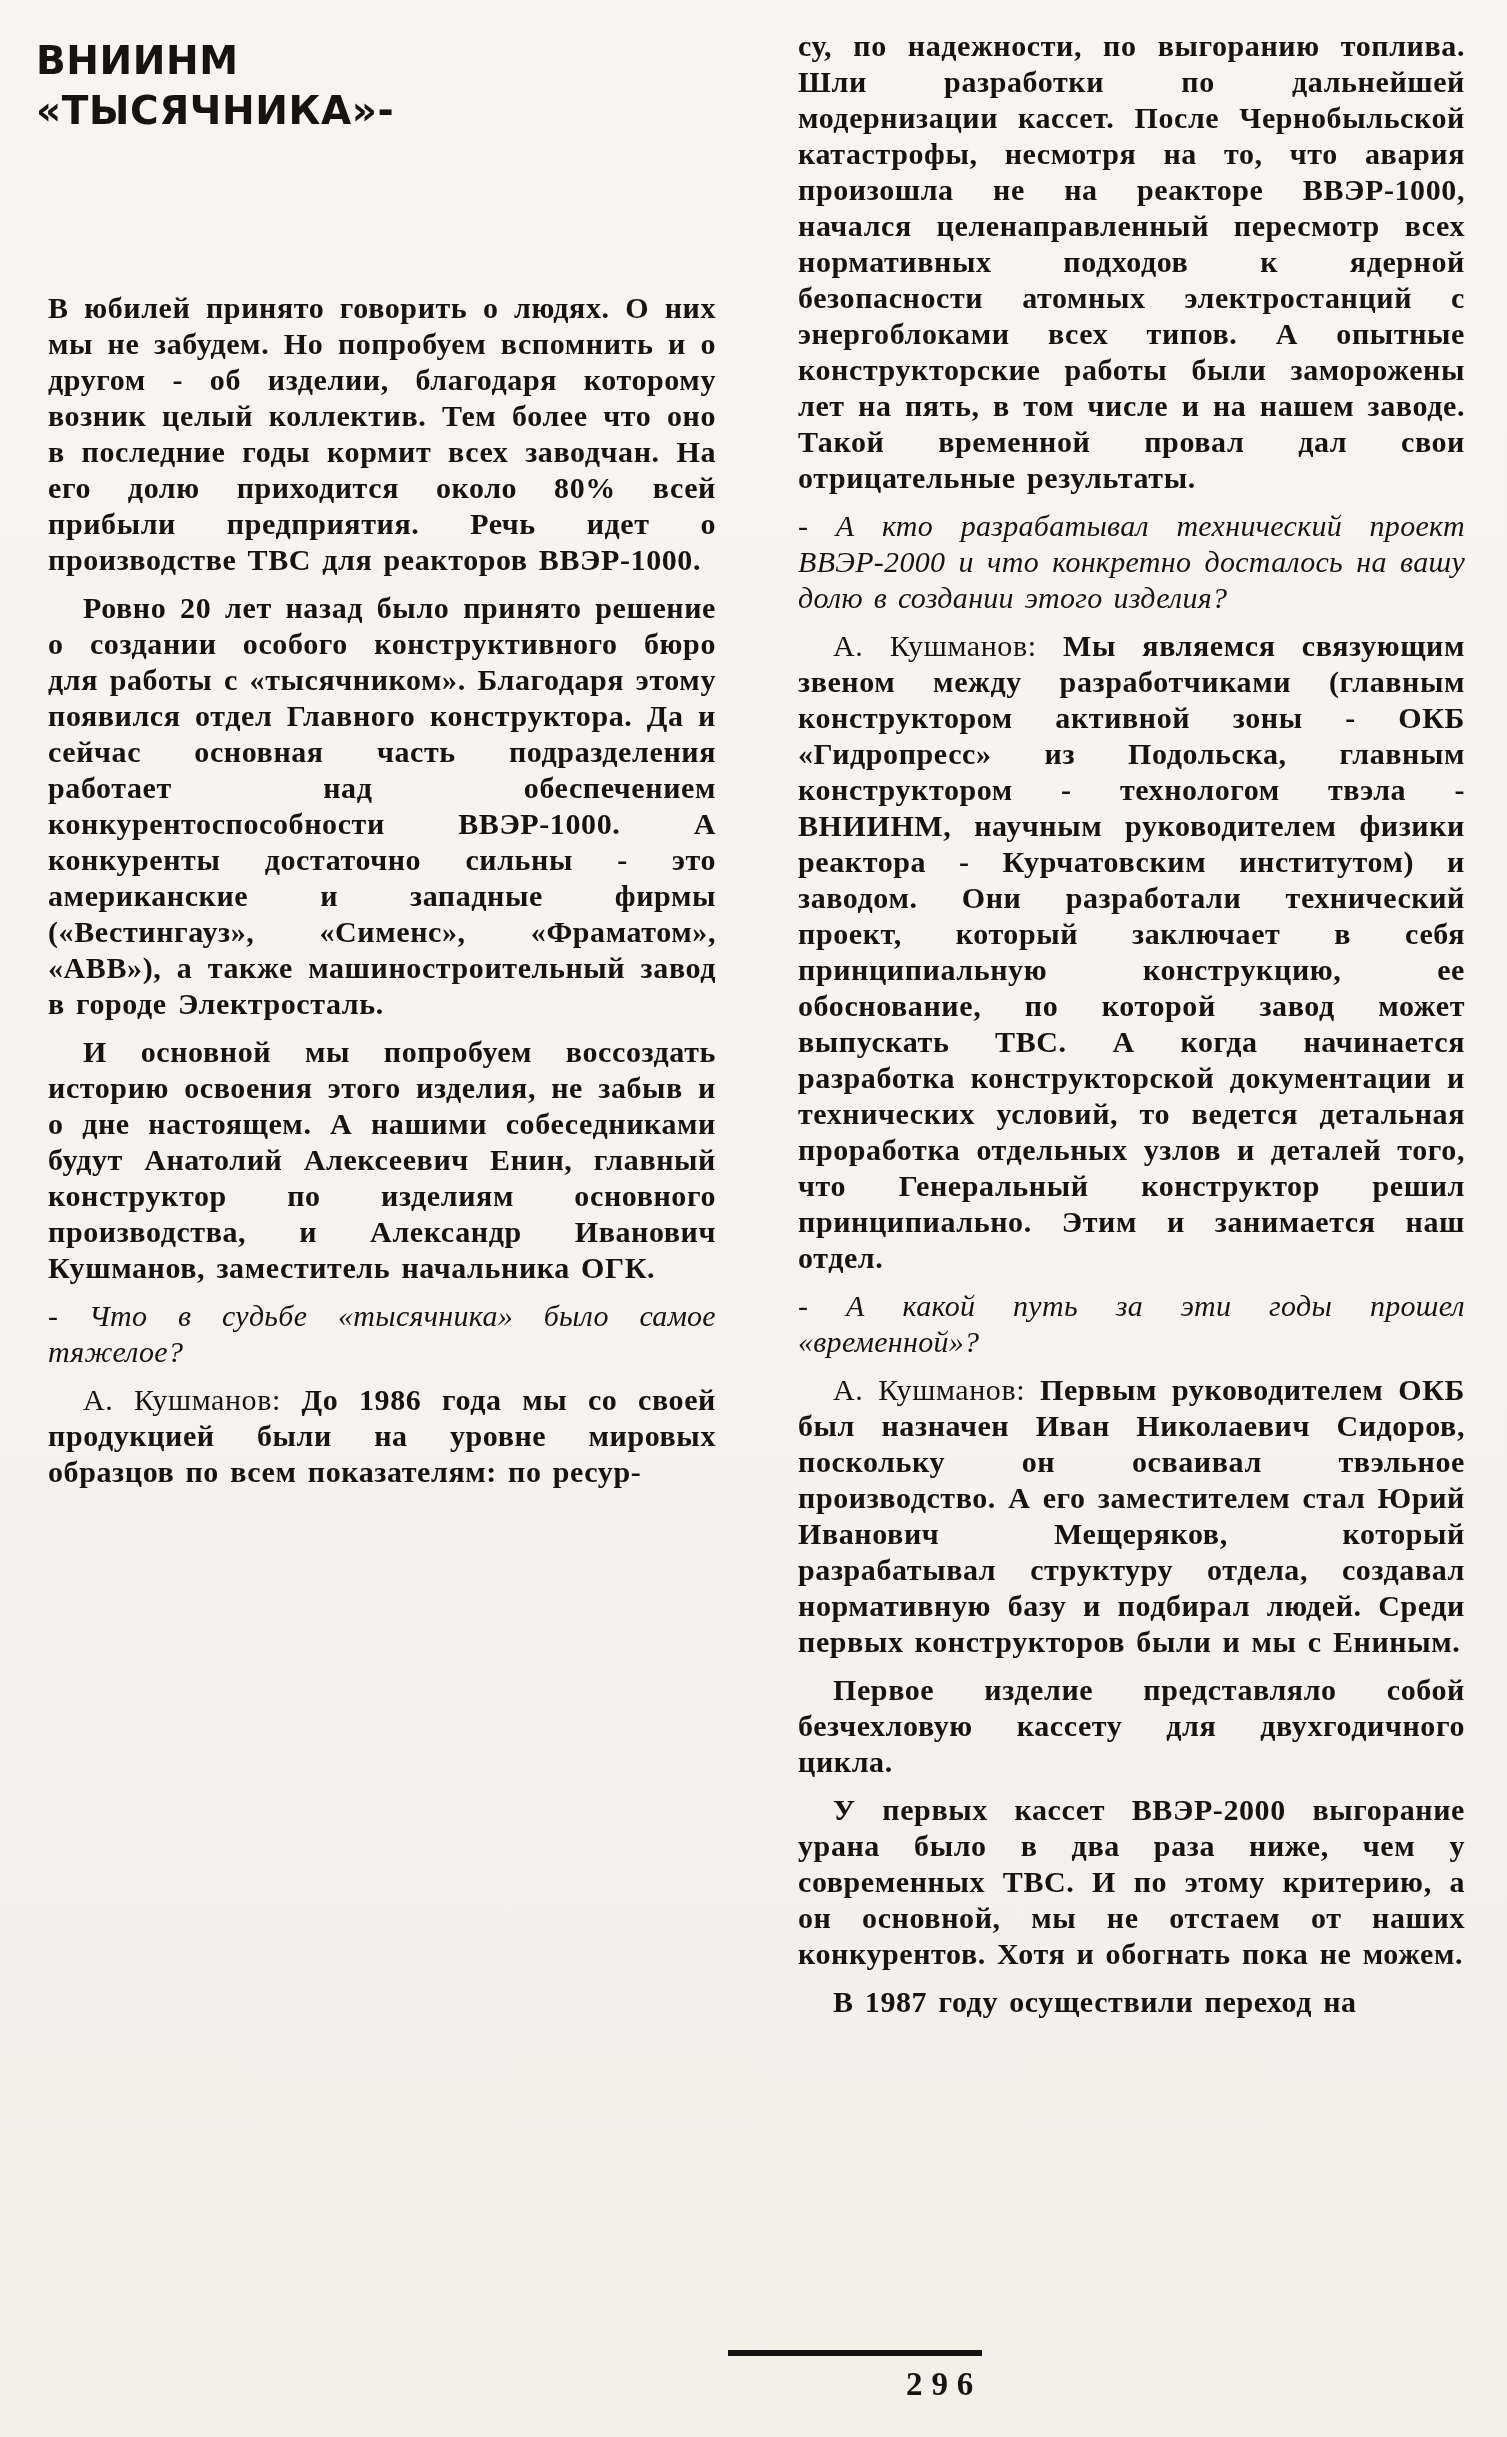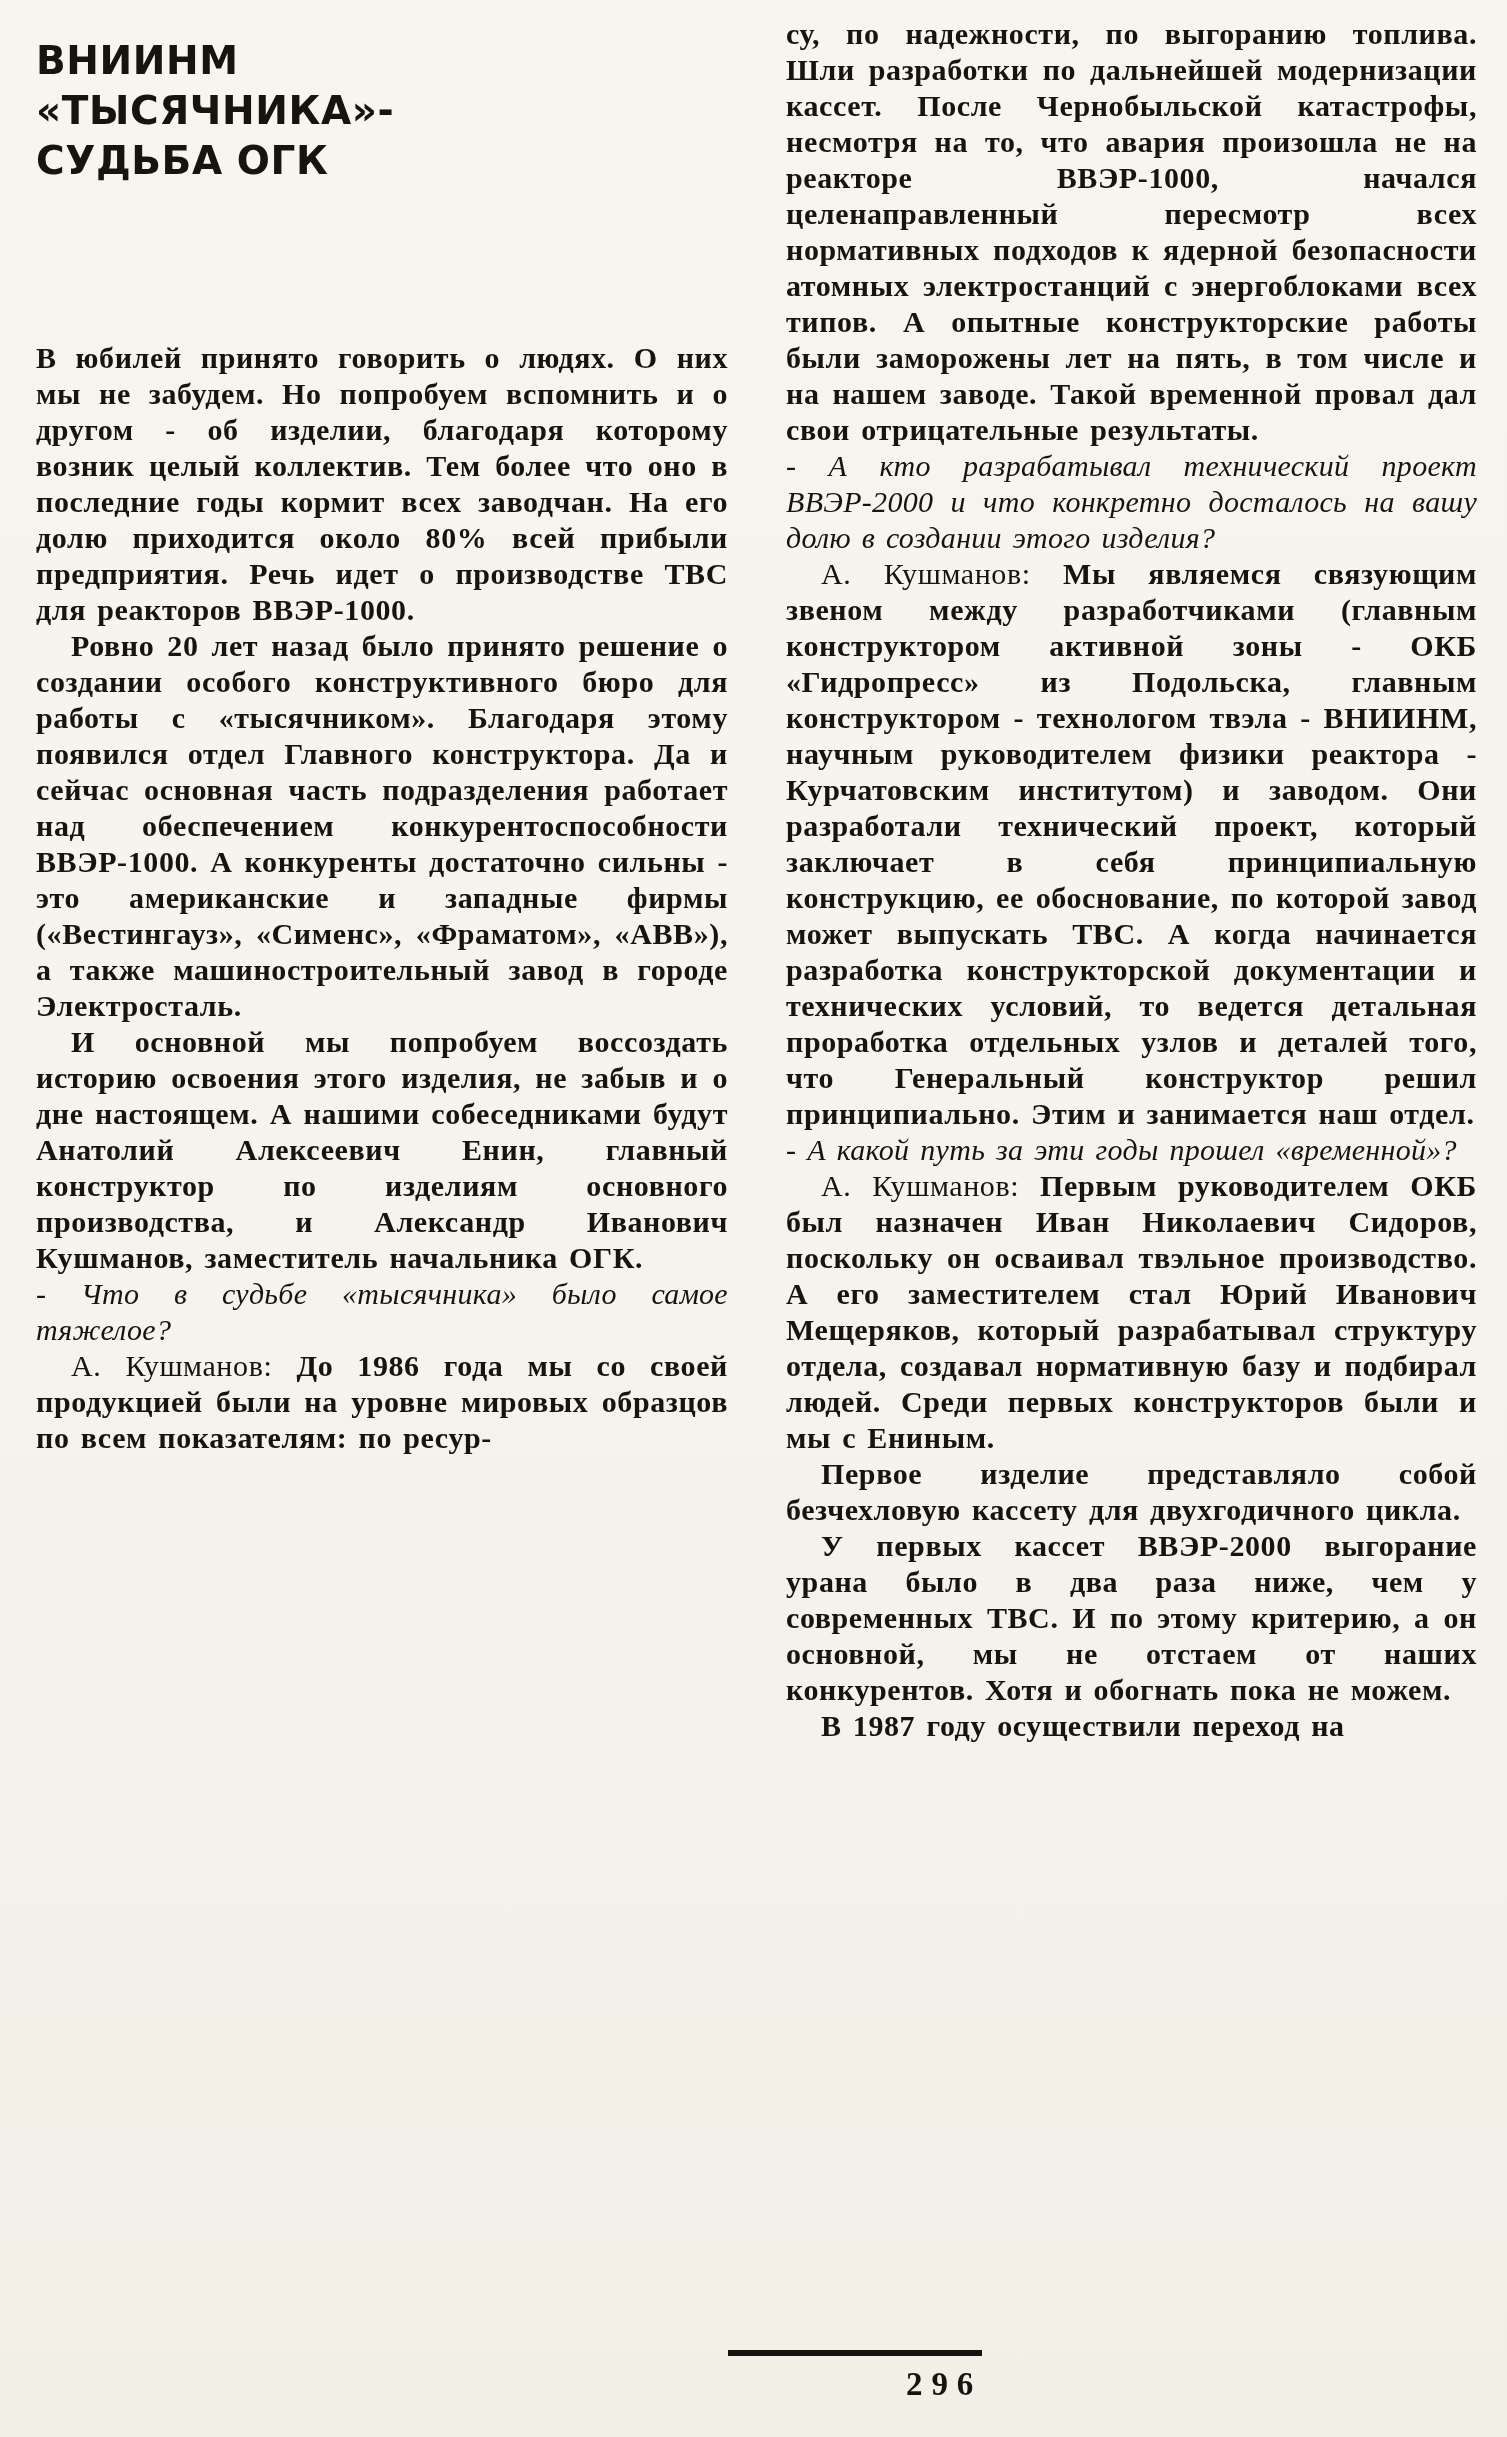--- a/index.html
+++ b/index.html
@@ -36,21 +36,21 @@
     font-size: 39px;
     line-height: 50px;
     letter-spacing: 0.6px;
     text-align: left;
     word-spacing: normal;
   }
   .title-line { white-space: nowrap; }
 
   .left-body { margin-top: 154px; }
 
-  .para { margin: 0; }
+  .para { margin: 12px; }
   .para.indent { text-indent: 35px; }
 
   .question {
     font-style: italic;
     font-weight: 400;
     letter-spacing: 0.3px;
   }
 
   .speaker { font-weight: 400; }
 
@@ -77,21 +77,20 @@
 </style>
 </head>
 <body>
 
 <div class="sheet">
 
   <div class="col col-left">
     <h1 class="article-title">
         <div class="title-line">ВНИИНМ</div>
         <div class="title-line">«ТЫСЯЧНИКА»-</div>
-        <div class="title-line">СУДЬБА ОГК</div>
       </h1>
     <div class="left-body">
         <p class="para">В юбилей принято говорить о людях. О них мы не забудем. Но попробуем вспомнить и о другом - об изделии, благодаря которому возник целый коллектив. Тем более что оно в последние годы кормит всех заводчан. На его долю приходится около 80% всей прибыли предприятия. Речь идет о производстве ТВС для реакторов ВВЭР-1000.</p>
         <p class="para indent">Ровно 20 лет назад было принято решение о создании особого конструктивного бюро для работы с «тысячником». Благодаря этому появился отдел Главного конструктора. Да и сейчас основная часть подразделения работает над обеспечением конкурентоспособности ВВЭР-1000. А конкуренты достаточно сильны - это американские и западные фирмы («Вестингауз», «Сименс», «Фраматом», «АВВ»), а также машиностроительный завод в городе Электросталь.</p>
         <p class="para indent">И основной мы попробуем воссоздать историю освоения этого изделия, не забыв и о дне настоящем. А нашими собеседниками будут Анатолий Алексеевич Енин, главный конструктор по изделиям основного производства, и Александр Иванович Кушманов, заместитель начальника ОГК.</p>
         <p class="para question">- Что в судьбе «тысячника» было самое тяжелое?</p>
         <p class="para indent"><span class="speaker">А. Кушманов: </span>До 1986 года мы со своей продукцией были на уровне мировых образцов по всем показателям: по ресур-</p>
       </div>
   </div>
 

